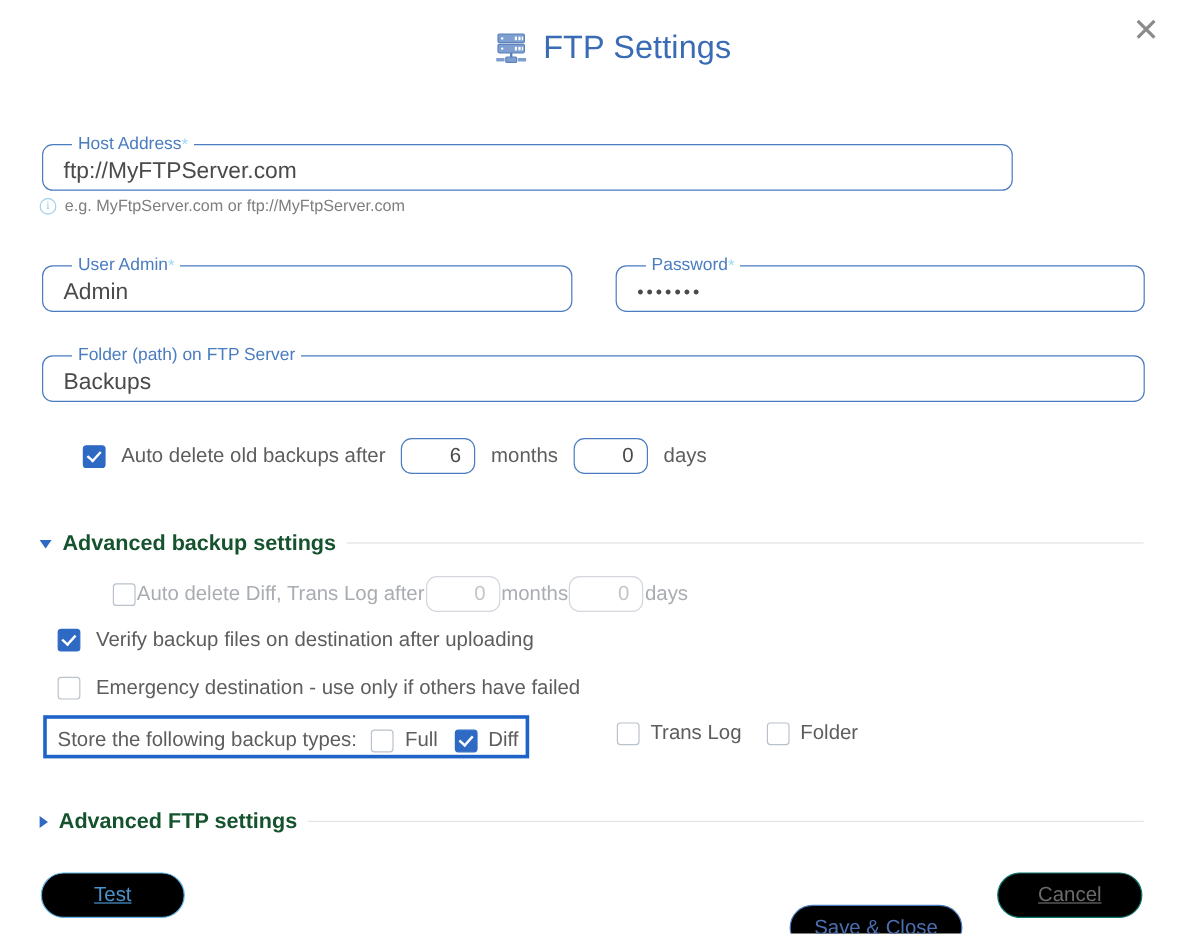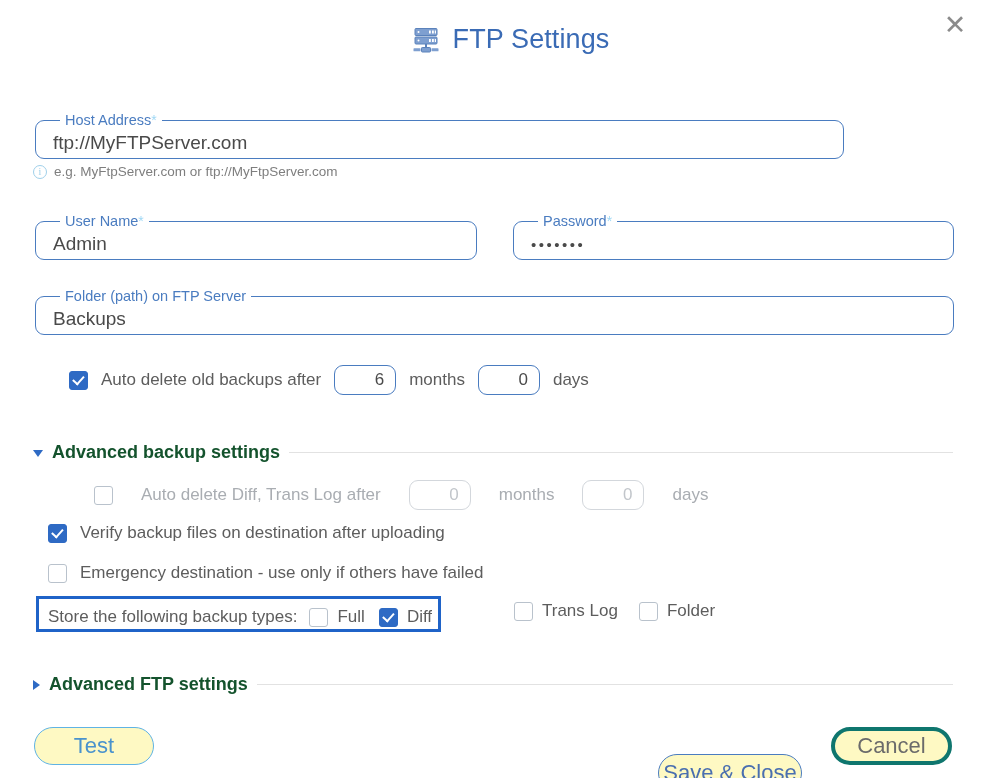--- a/index.html
+++ b/index.html
@@ -132,25 +132,25 @@
     display: flex; align-items: flex-end;
     padding: 2px 6px 2px 9px;
     background: #fff;
   }
 
   
   .btn {
     position: absolute;
     height: 38px; border-radius: 19px;
     display: flex; align-items: center; justify-content: center;
-    font-size: 22px; cursor: pointer; background: #fef9c3;
+    font-size: 17px; cursor: pointer; background: #000000; text-decoration: underline;
   }
   .btn-test   { border: 1px solid #5fb3e4; color: #4a93cd; }
   .btn-save   { border: 1px solid #4a7cc0; color: #4a6fb0; }
-  .btn-cancel { border: 4px solid #0f766e; color: #6b6b6b; }
+  .btn-cancel { border: 1px solid #0f766e; color: #6b6b6b; }
 </style>
 </head>
 <body>
 
 <div class="dialog">
 
   <div class="close-btn">✕</div>
 
   <div class="title-row">
     <svg class="title-icon" viewBox="0 0 30 30">
@@ -179,21 +179,21 @@
     <div class="field-value">ftp://MyFTPServer.com</div>
   </fieldset>
 
   <div class="hint">
     <span class="info-icon">i</span>
     <span>e.g. MyFtpServer.com or ftp://MyFtpServer.com</span>
   </div>
 
   <fieldset class="field" style="left:33px; top:213px; width:442px; height:47px;">
     <legend>
-      <span>User Name</span><span class="req-star">*</span>
+      <span>User Admin</span><span class="req-star">*</span>
     </legend>
     <div class="field-value">Admin</div>
   </fieldset>
 
   <fieldset class="field" style="left:511px; top:213px; width:441px; height:47px;">
     <legend>
       <span>Password</span><span class="req-star">*</span>
     </legend>
     <div class="field-value dots">•••••••</div>
   </fieldset>
@@ -211,21 +211,21 @@
     <span class="num">0</span>
     <span class="unit">days</span>
   </div>
 
   <div class="section" style="top:442px;">
     <span class="caret-down"></span>
     <span class="section-title">Advanced backup settings</span>
     <span class="section-rule"></span>
   </div>
 
-  <div class="row" style="left:48px; top:480px; gap:28px;padding-left:46px;">
+  <div class="row" style="left:48px; top:480px; gap:1px;padding-left:46px;">
     <span class="cb"></span>
     <span class="row-label disabled">Auto delete Diff, Trans Log after</span>
     <span class="num disabled">0</span>
     <span class="unit disabled">months</span>
     <span class="num disabled">0</span>
     <span class="unit disabled">days</span>
   </div>
 
   <div class="row" style="left:48px; top:523px; gap:13px;">
     <span class="cb checked"></span>

